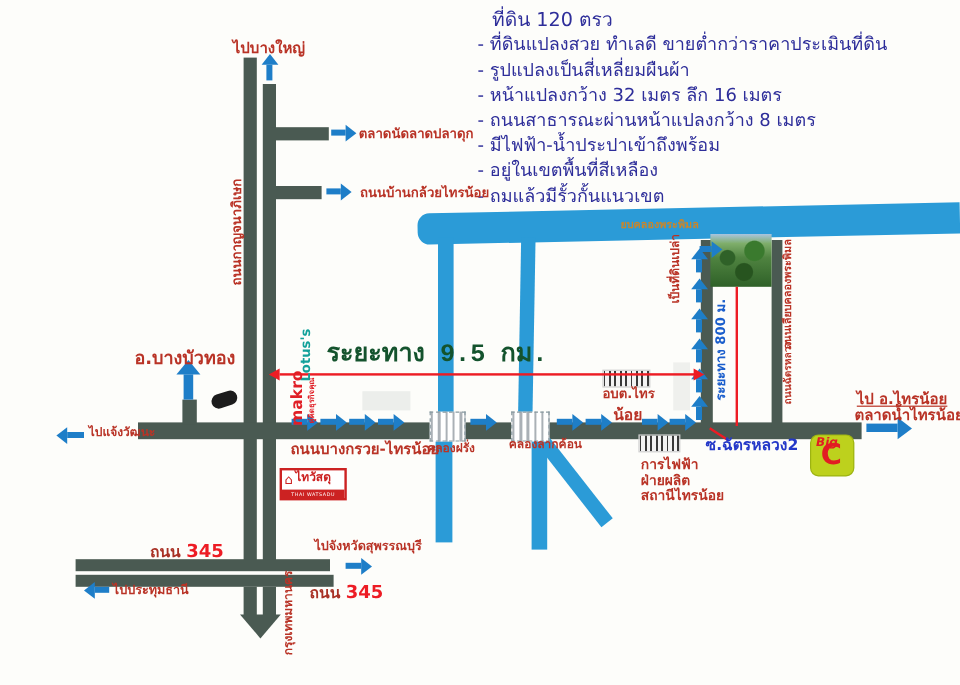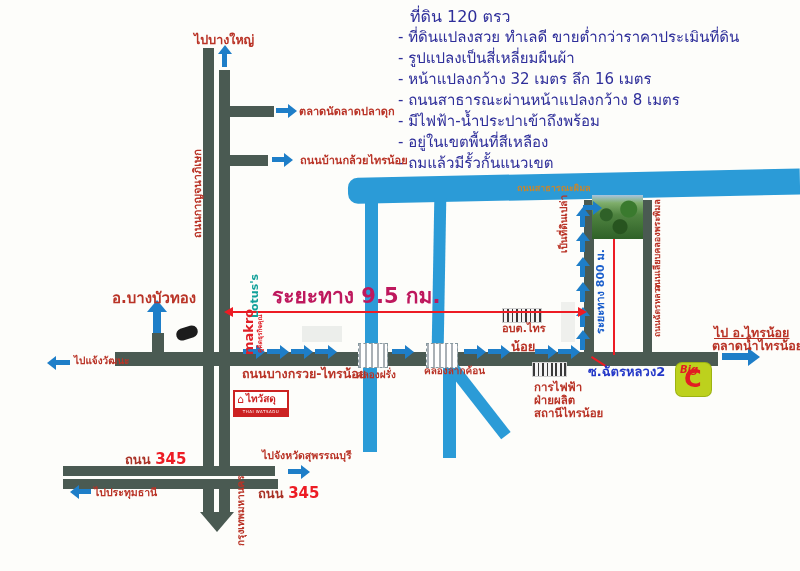--- a/index.html
+++ b/index.html
@@ -132,22 +132,22 @@
 
   <span class="lbl" style="left:194px;top:34px;font-size:12.5px;">ไปบางใหญ่</span>
   <span class="lbl vt" style="left:192px;top:238px;font-size:11px;">ถนนกาญจนาภิเษก</span>
   <span class="lbl" style="left:299px;top:106px;font-size:11px;">ตลาดนัดลาดปลาดุก</span>
   <span class="lbl" style="left:300px;top:155px;font-size:11px;">ถนนบ้านกล้วยไทรน้อย</span>
   <span class="lbl" style="left:112px;top:291px;font-size:15px;">อ.บางบัวทอง</span>
   <span class="lbl" style="left:74px;top:356px;font-size:10px;">ไปแจ้งวัฒนะ</span>
   <span class="lbl" style="left:242px;top:368px;font-size:12.5px;">ถนนบางกรวย-ไทรน้อย</span>
   <span class="lbl" style="left:356px;top:370px;font-size:10px;">คลองฝรั่ง</span>
   <span class="lbl" style="left:424px;top:366px;font-size:10px;">คลองลากค้อน</span>
-  <span class="lbl" style="left:272px;top:286px;font-size:21px;color:#be185d;">ระยะทาง 9.5 กม.</span>
-  <span class="lbl" style="left:517px;top:184px;font-size:9px;color:#c8862c;">ถนนสาธารณะผิมล</span>
+  <span class="lbl" style="left:272px;top:286px;font-size:21px;color:#14532d;font-family:Liberation Mono, monospace;">ระยะทาง 9.5 กม.</span>
+  <span class="lbl" style="left:517px;top:184px;font-size:9px;color:#c8862c;">ยบคลองพระพิมล</span>
   <span class="lbl" style="left:502px;top:323px;font-size:11px;">อบต.ไทร</span>
   <span class="lbl" style="left:511px;top:340px;font-size:13px;">น้อย</span>
   <span class="lbl vt" style="left:559px;top:253px;font-size:10px;">เป็นที่ดินเปล่า</span>
   <span class="lbl vt" style="left:595px;top:334px;font-size:11px;color:#1a5ecc;">ระยะทาง 800 ม.</span>
   <span class="lbl vt" style="left:653px;top:291px;font-size:9px;">ถนนเลียบคลองพระพิมล</span>
   <span class="lbl vt" style="left:653px;top:337px;font-size:8.5px;">ถนนฉัตรหลวง</span>
   <span class="lbl" style="left:588px;top:365px;font-size:13px;color:#2438c8;">ซ.ฉัตรหลวง2</span>
   <span class="lbl" style="left:534px;top:382px;font-size:11.5px;">การไฟฟ้า</span>
   <span class="lbl" style="left:534px;top:395px;font-size:11.5px;">ฝ่ายผลิต</span>
   <span class="lbl" style="left:534px;top:408px;font-size:11.5px;">สถานีไทรน้อย</span>

